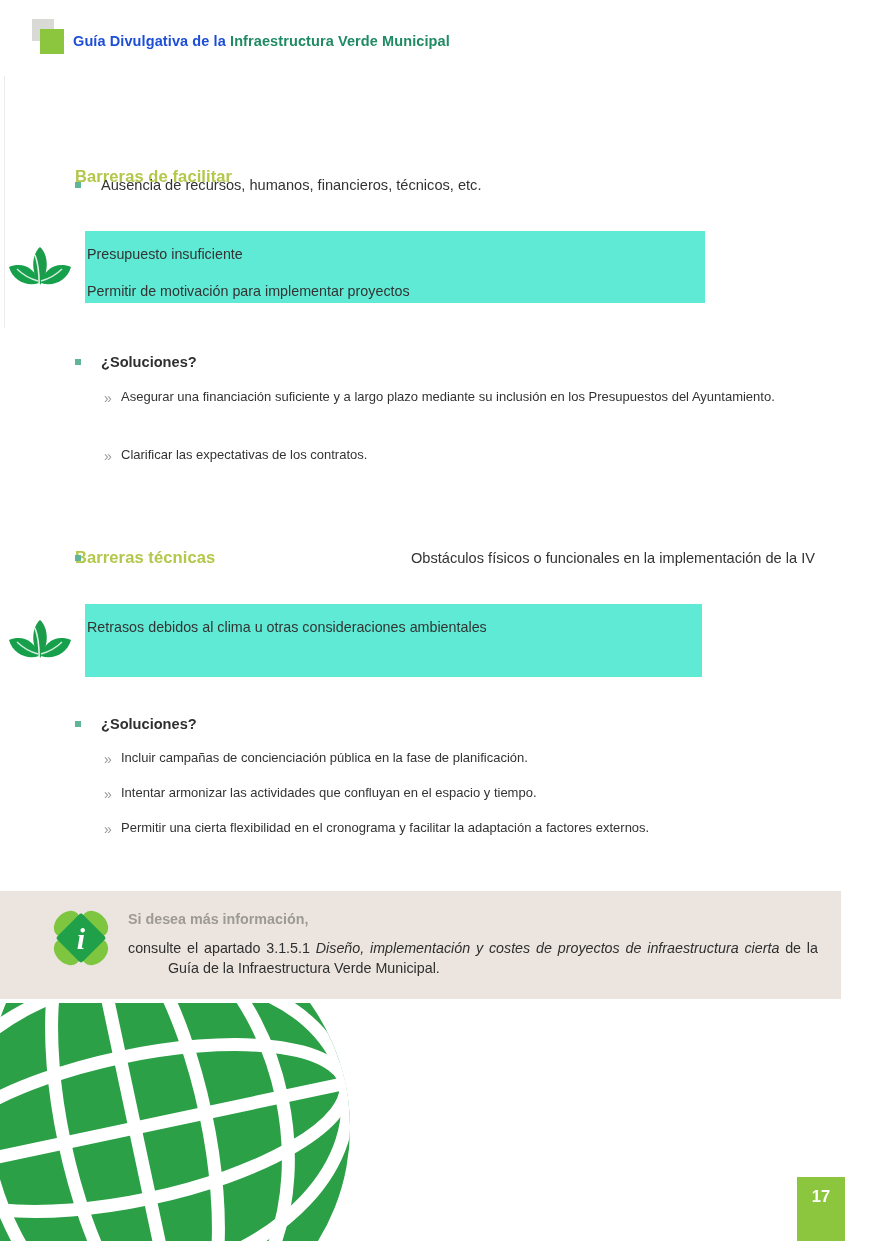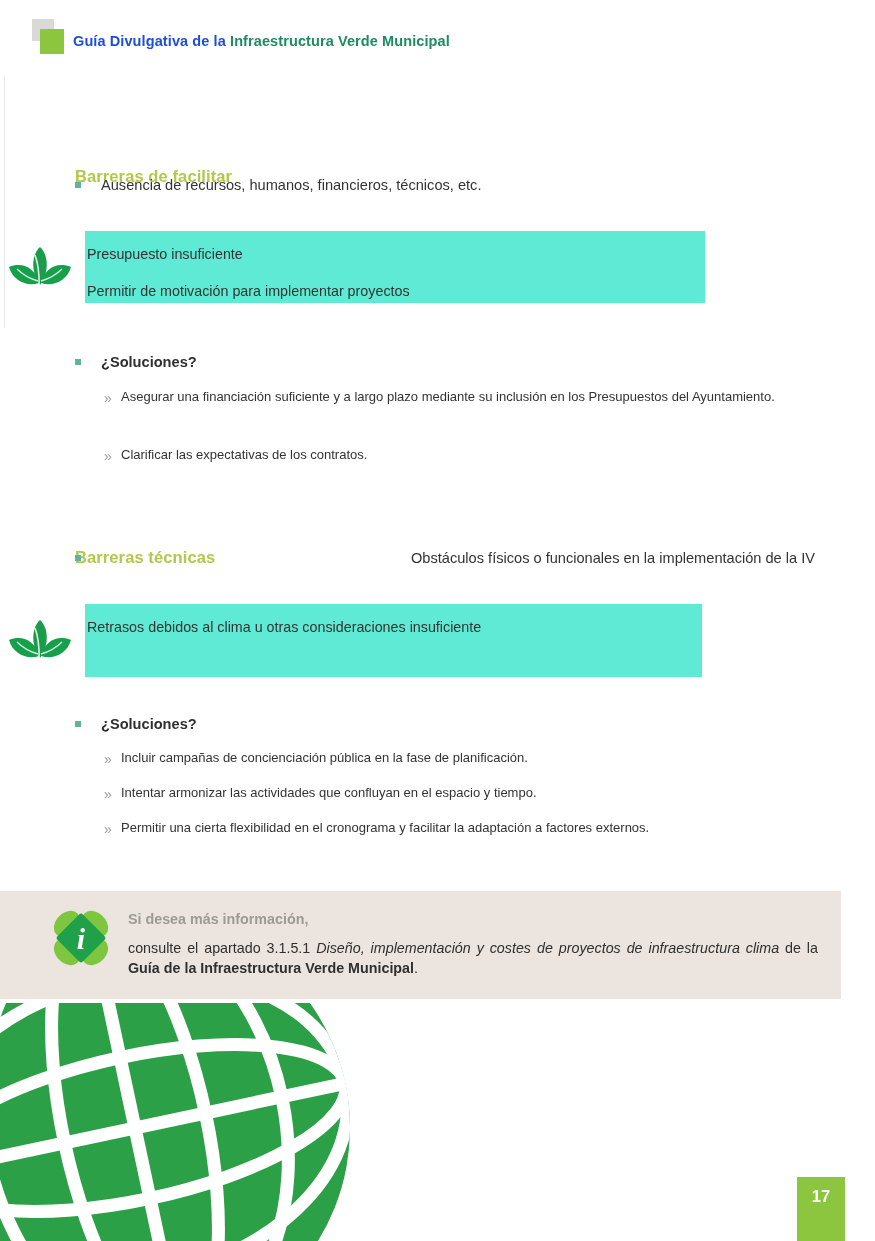--- a/index.html
+++ b/index.html
@@ -190,21 +190,21 @@
     position: absolute;
     left: 128px;
     top: 938px;
     width: 690px;
     font-size: 14.3px;
     color: #2f2f2f;
     line-height: 1.42;
     text-align: justify;
   }
   .info-body i { font-style: italic; }
-  .info-body b { font-weight: 700; }
+  .info-body b { font-weight: 400; margin-left: 40px; }
 
   
   .globe-wrap {
     position: absolute;
     left: -90px;
     top: 1003px;
     width: 470px;
     height: 250px;
     overflow: hidden;
   }
@@ -298,21 +298,21 @@
       <svg viewBox="0 0 70 62" width="70" height="62" aria-hidden="true">
         <path d="M35 8 C44 16 44 34 35 46 C26 34 26 16 35 8 Z" fill="#1a9c4a"></path>
         <path d="M34 44 C22 48 8 42 4 28 C18 22 31 30 34 44 Z" fill="#17a04b"></path>
         <path d="M36 44 C48 48 62 42 66 28 C52 22 39 30 36 44 Z" fill="#17a04b"></path>
         <path d="M34.2 46 C34.2 36 33 24 30 16" stroke="#ffffff" stroke-width="1.6" fill="none" opacity=".85"></path>
         <path d="M33 42 C26 40 18 36 12 30" stroke="#ffffff" stroke-width="1.4" fill="none" opacity=".8"></path>
         <path d="M36 42 C43 40 51 36 57 30" stroke="#ffffff" stroke-width="1.4" fill="none" opacity=".8"></path>
       </svg>
     </div>
     <div class="panel" style="width:617px; height:73px;">
-      <div class="line">Retrasos debidos al clima u otras consideraciones insuficiente</div>
+      <div class="line">Retrasos debidos al clima u otras consideraciones ambientales</div>
     </div>
   </div>
 
   <div class="bullet-row" style="top:715px;">
     <span class="bullet-mark"></span>
     <span class="bullet-text bold">¿Soluciones?</span>
   </div>
 
   <div class="sub-row" style="top:749px;">
     <span class="sub-mark">»</span>
@@ -340,21 +340,21 @@
         <ellipse cx="46" cy="46" rx="15" ry="11" transform="rotate(-45 46 46)"></ellipse>
       </g>
       <rect x="14" y="14" width="36" height="36" rx="3" fill="#21a04a" transform="rotate(45 32 32)"></rect>
       <text x="32" y="43" text-anchor="middle" font-family="Liberation Serif, serif" font-style="italic" font-weight="700" font-size="30" fill="#ffffff">i</text>
     </svg>
   </div>
 
   <div class="info-title">Si desea más información,</div>
 
   <div class="info-body">
-    <span>consulte el apartado 3.1.5.1 </span><i>Diseño, implementación y costes de proyectos de infraestructura clima</i><span> de la </span><b>Guía de la Infraestructura Verde Municipal</b><span>.</span>
+    <span>consulte el apartado 3.1.5.1 </span><i>Diseño, implementación y costes de proyectos de infraestructura cierta</i><span> de la </span><b>Guía de la Infraestructura Verde Municipal</b><span>.</span>
   </div>
 
   <div class="globe-wrap">
     <svg viewBox="0 0 470 250" width="470" height="250" aria-hidden="true">
       <defs>
         <clipPath id="sphereClip">
           <circle cx="225" cy="125" r="215"></circle>
         </clipPath>
       </defs>
       <g transform="rotate(-12 225 125)">

